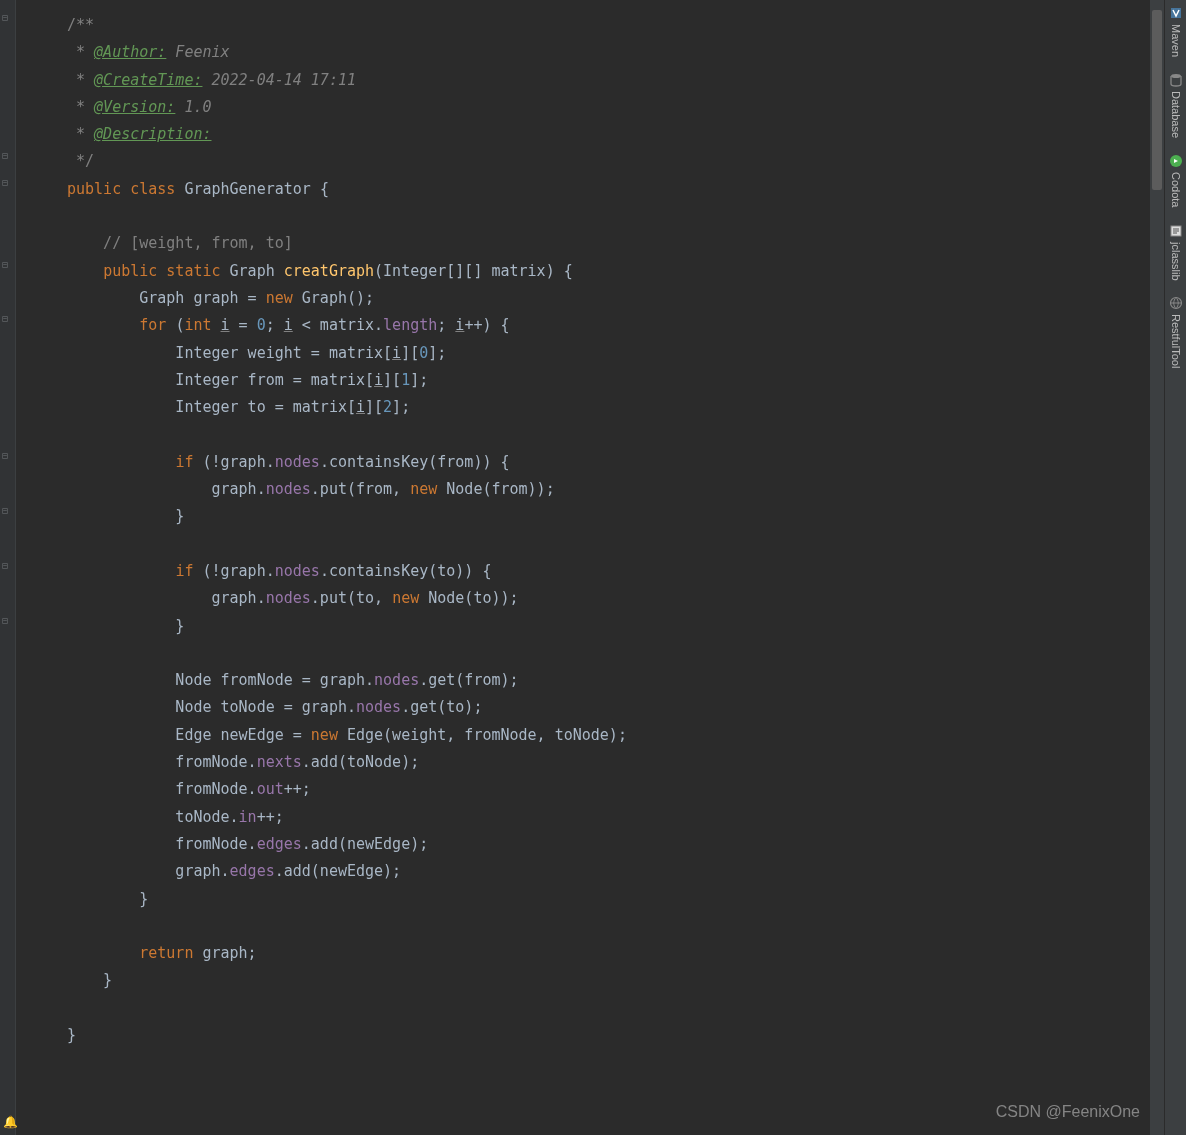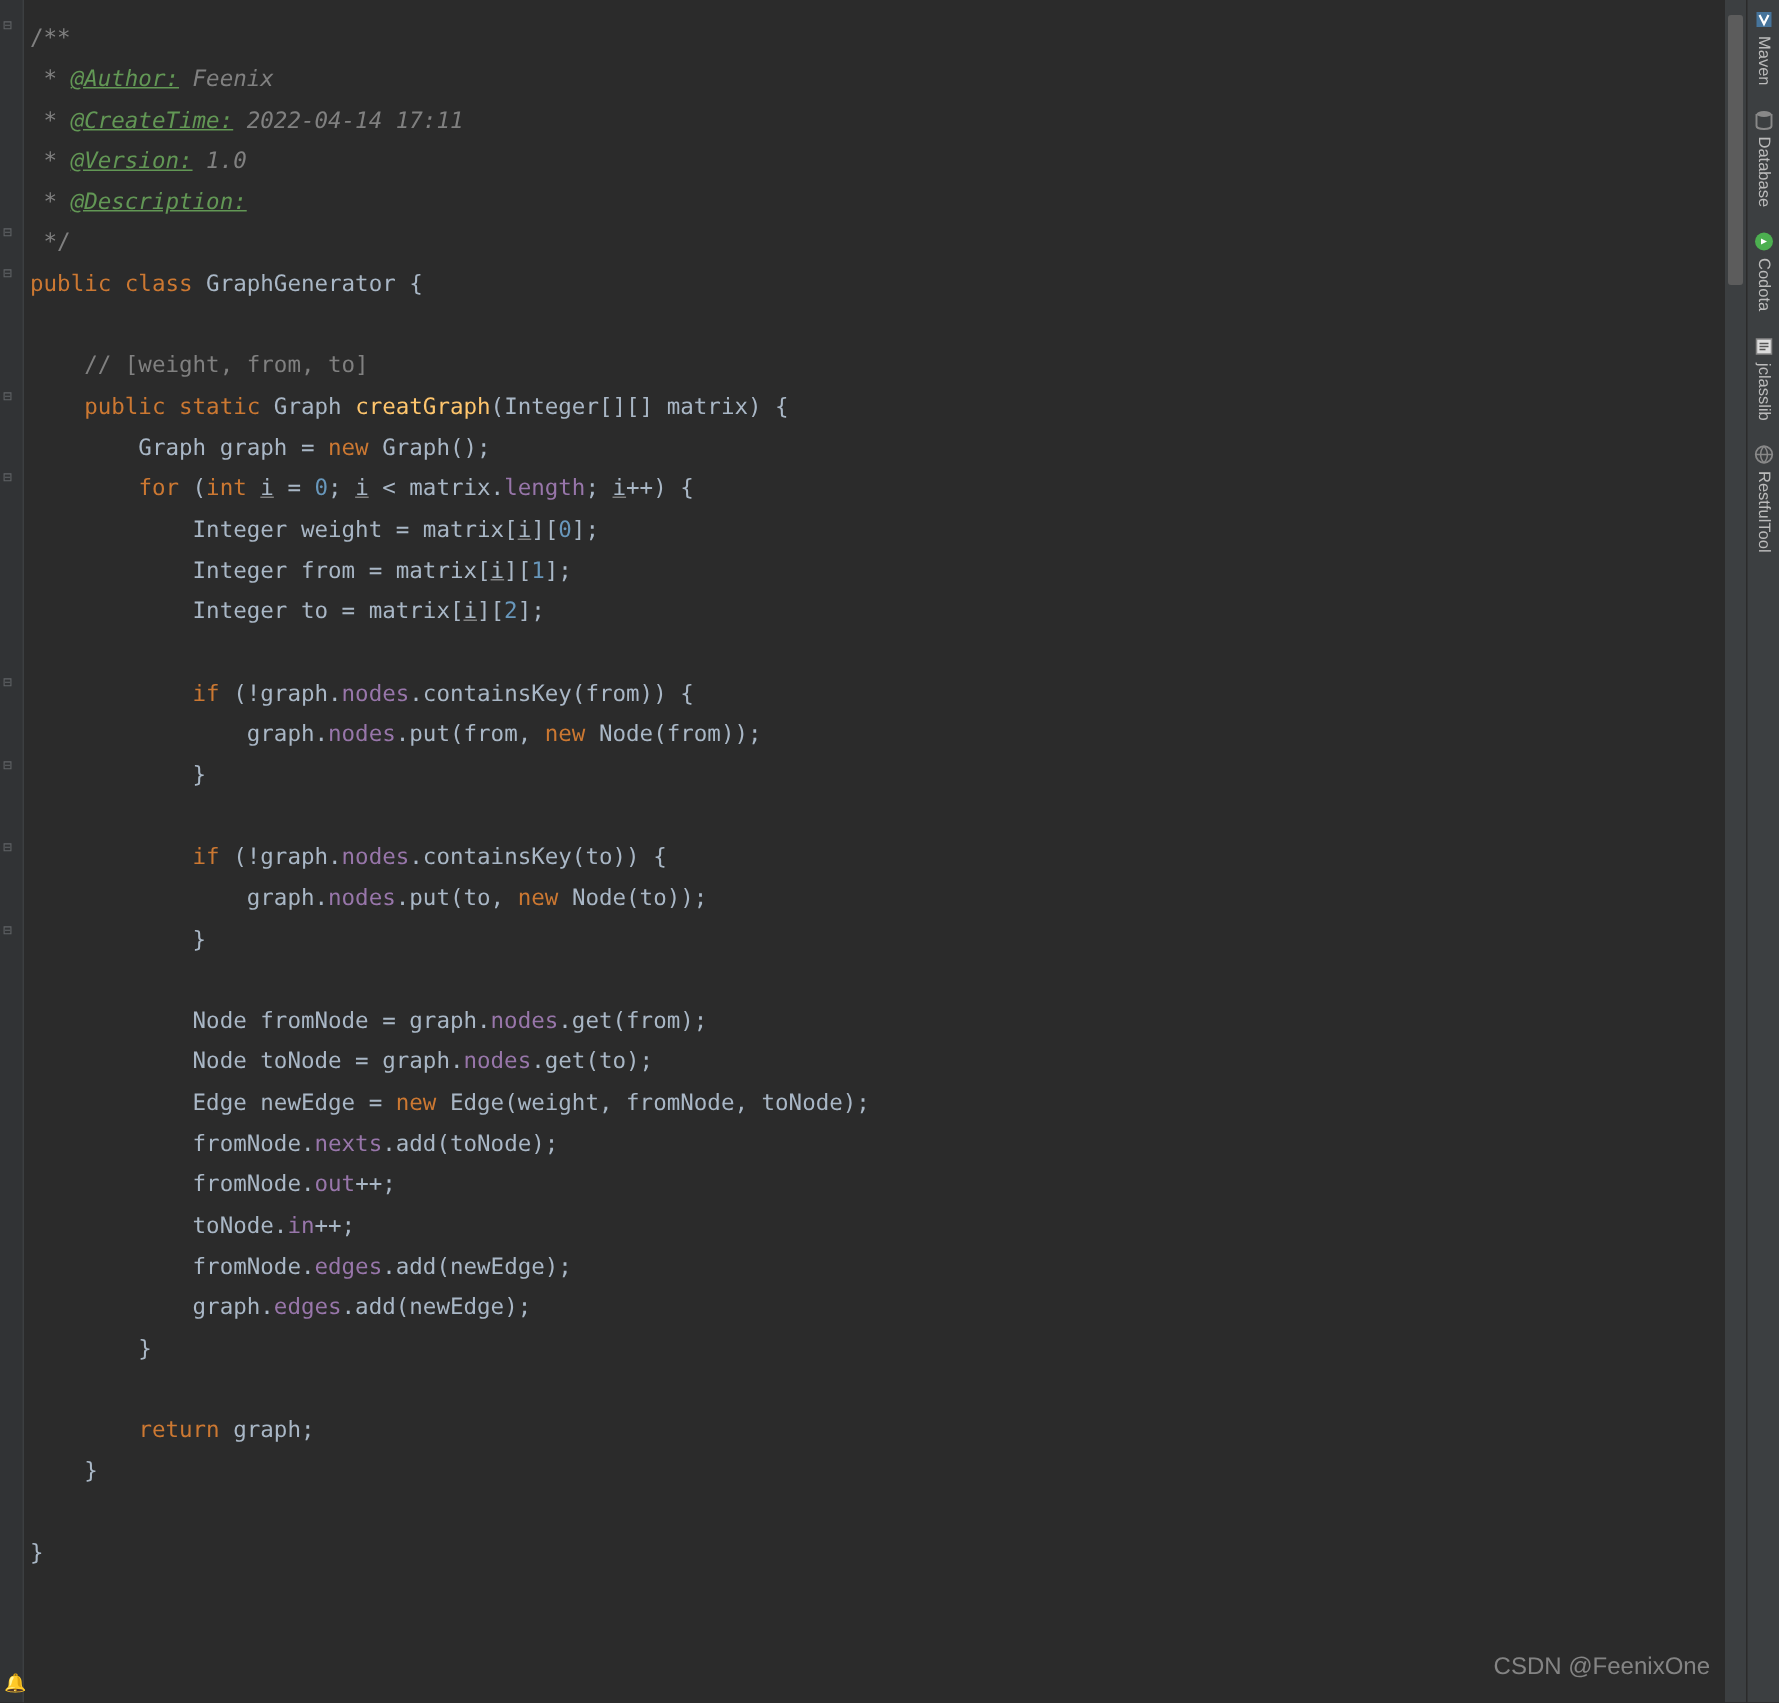--- a/index.html
+++ b/index.html
@@ -71,21 +71,21 @@
       align-items: center;
       gap: 4px;
       cursor: pointer;
       white-space: nowrap;
     }
     .tool-icon {
       width: 14px;
       height: 14px;
       display: inline-block;
     }
-    pre { font-family: inherit; white-space: pre; }
+    pre { font-family: inherit; white-space: pre; margin-left: 47px; }
     .c-docstart { color: #808080; }
     .c-doctag { color: #629755; text-decoration: underline; font-style: italic; }
     .c-doctext { color: #808080; font-style: italic; }
     .c-comment { color: #808080; }
     .c-keyword { color: #cc7832; }
     .c-class { color: #a9b7c6; }
     .c-type { color: #a9b7c6; }
     .c-method { color: #ffc66d; }
     .c-punct { color: #a9b7c6; }
     .c-new { color: #cc7832; }

